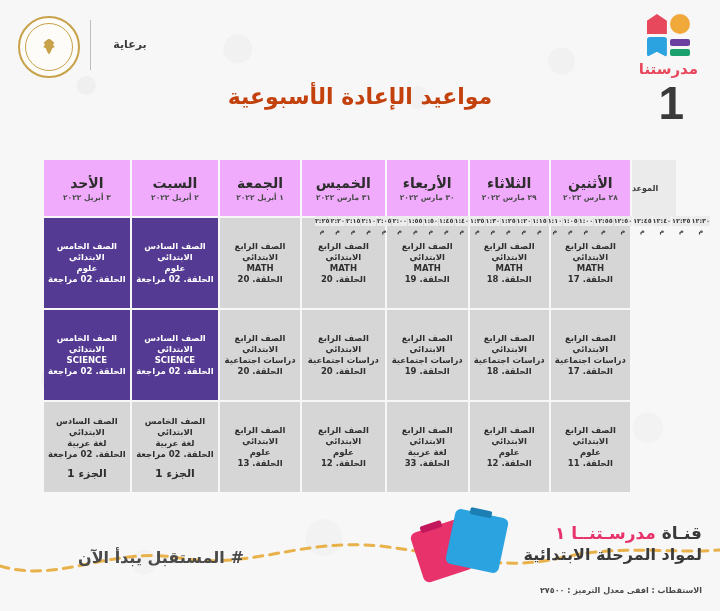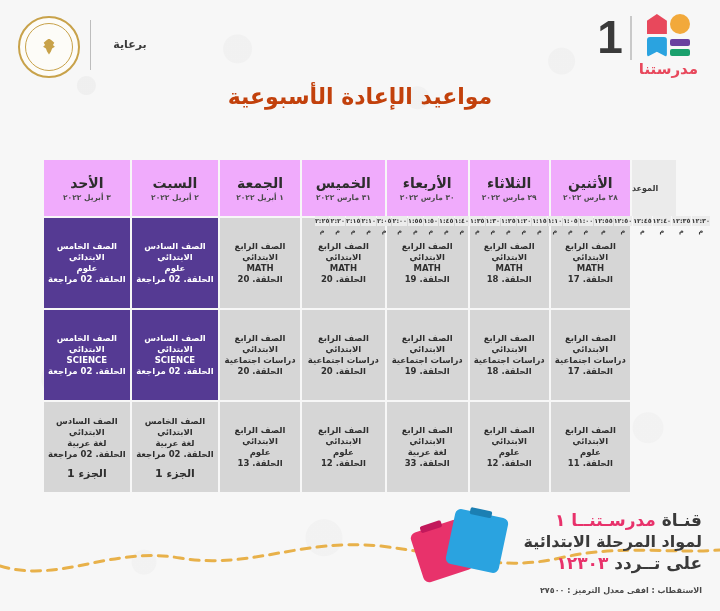--- a/index.html
+++ b/index.html
@@ -39,21 +39,21 @@
   }
   .moe-seal .eagle{
     width:14px;height:16px;background:#c8a24a;margin-bottom:1px;
     clip-path:polygon(50% 0%,70% 12%,88% 26%,78% 40%,92% 52%,72% 62%,64% 82%,50% 100%,36% 82%,28% 62%,8% 52%,22% 40%,12% 26%,30% 12%);
   }
   .seal-divider{position:absolute;left:90px;top:20px;width:1px;height:50px;background:#bdbdbd;}
   .sponsor-label{
     position:absolute;left:100px;top:38px;width:60px;
     font-size:11px;font-weight:bold;color:#3b3b3b;text-align:center;letter-spacing:1px;
   }
-  .brand{position:absolute;right:14px;top:14px;height:62px;display:flex;align-items:flex-start;}
+  .brand{position:absolute;right:14px;top:14px;height:62px;display:flex;align-items:center;flex-direction:column;}
   .brand-one{
     font-size:46px;font-weight:bold;color:#3a3a3a;line-height:46px;
     font-family:"Liberation Sans",sans-serif;margin-left:6px;
   }
   .brand-divider{width:2px;height:44px;background:#c9c9c9;margin:2px 7px 0 7px;}
   .brand-mark{display:flex;flex-direction:column;align-items:center;}
   .mark-grid{display:grid;grid-template-columns:20px 20px;grid-template-rows:20px 20px;gap:3px;}
   .m-circle{background:#f2a93b;border-radius:50%;}
   .m-home{background:#e8485c;border-radius:4px 4px 0 0;
      clip-path:polygon(50% 0%,100% 34%,100% 100%,0% 100%,0% 34%);}
@@ -121,21 +121,21 @@
   .hashtag{
     position:absolute;left:78px;top:548px;
     font-size:16px;font-weight:bold;color:#4a4a4a;direction:rtl;
   }
   .foot-brand{position:absolute;right:18px;bottom:16px;text-align:right;direction:rtl;}
   .foot-l1{font-size:17px;font-weight:bold;color:#3a3a3a;line-height:21px;letter-spacing:.5px;}
   .foot-l1 .pink{color:#e8326b;}
   .foot-l2{font-size:16px;font-weight:bold;color:#3a3a3a;line-height:21px;}
   .foot-l3{font-size:17px;font-weight:bold;color:#3a3a3a;line-height:22px;letter-spacing:.5px;}
   .foot-l3 .pink{color:#e8326b;}
-  .foot-l4{font-size:8px;font-weight:bold;color:#4a4a4a;margin-top:12px;}
+  .foot-l4{font-size:8px;font-weight:bold;color:#4a4a4a;margin-top:21px;}
 
   .books{position:absolute;right:208px;bottom:28px;width:96px;height:76px;}
   .book{position:absolute;border-radius:6px;}
   .book.pink{width:52px;height:52px;background:#e8326b;left:0;top:18px;transform:rotate(-18deg);}
   .book.pink:after{content:"";position:absolute;left:12px;top:-4px;width:22px;height:7px;background:#c2185b;border-radius:2px;}
   .book.blue{width:54px;height:56px;background:#2aa3e0;left:34px;top:6px;transform:rotate(12deg);}
   .book.blue:after{content:"";position:absolute;left:14px;top:-4px;width:22px;height:7px;background:#1b7fb3;border-radius:2px;}
 </style>
 </head>
 <body>
@@ -352,30 +352,28 @@
       <div class="slot">٢:١٠ م</div>
       <div class="slot">٢:١٥ م</div>
       <div class="slot">٢:٢٠ م</div>
       <div class="slot">٢:٢٥ م</div>
     </div>
 
   <svg class="squiggle" viewBox="0 0 720 70">
     <path d="M0,42 C60,60 110,22 180,34 C250,46 300,14 380,22 C450,30 500,48 560,34 C620,20 670,30 720,26" fill="none" stroke="#e8b14a" stroke-width="3" stroke-linecap="round" stroke-dasharray="9 7"></path>
   </svg>
 
+  <div class="hashtag"># المستقبل يبدأ الآن</div>
 
   <div class="books">
     <div class="book pink"></div>
     <div class="book blue"></div>
   </div>
 
   <div class="foot-brand">
     <div class="foot-l1">
       <span>قنـاة </span><span class="pink">مدرسـتنــا ١</span>
     </div>
     <div class="foot-l2">لمواد المرحلة الابتدائية</div>
-    <div class="foot-l3">
-      <span>على تــردد </span><span class="pink">١٢٣٠٣</span>
-    </div>
     <div class="foot-l4">الاستقطاب : افقى   معدل الترميز : ٢٧٥٠٠</div>
   </div>
 
 </div>
 
 </body></html>

